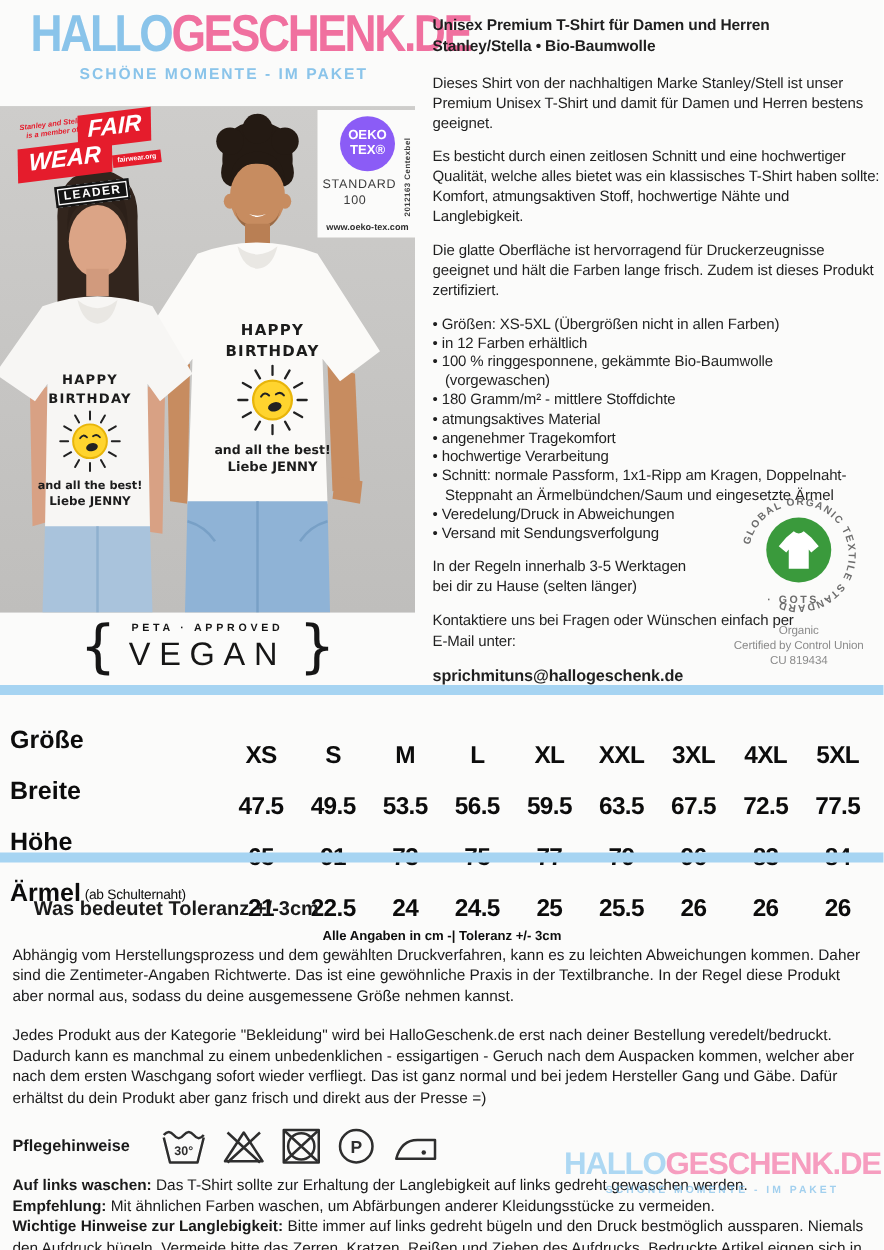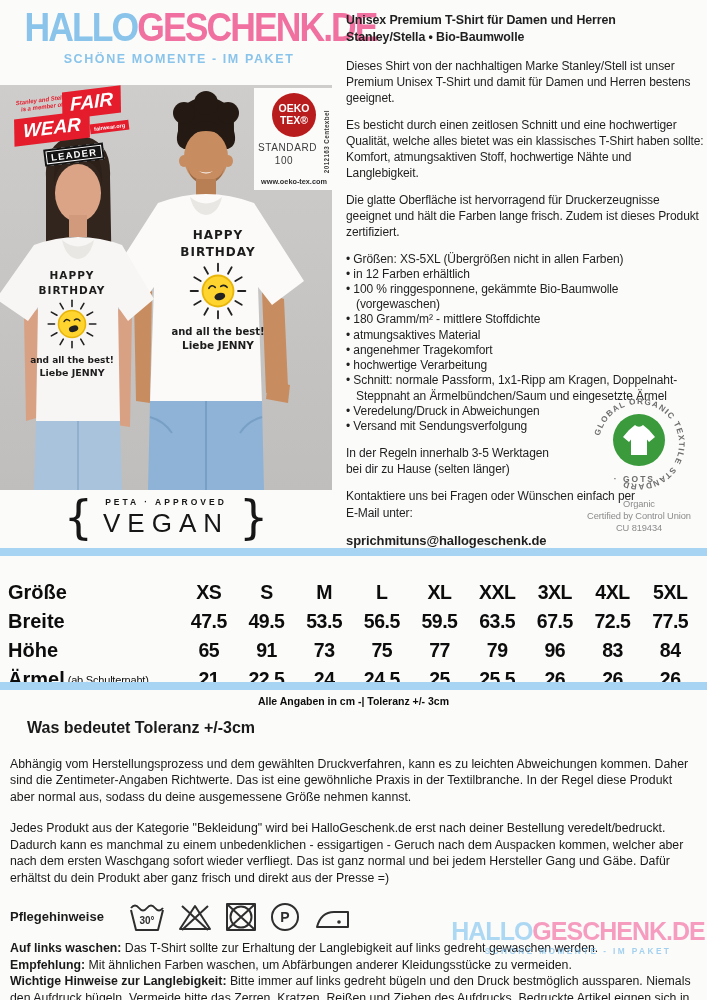--- a/index.html
+++ b/index.html
@@ -19,27 +19,27 @@
   
   .fairwear{position:absolute;left:10px;top:4px;width:140px;height:92px;}
   .fw-member{position:absolute;left:6px;top:8px;font-size:6px;line-height:1.2;font-weight:bold;font-style:italic;color:#e51c2c;transform:rotate(-7deg);white-space:pre-line;text-align:center;}
   .fw-fair{position:absolute;left:52px;top:0;background:#e51c2c;color:#fff;font-size:19px;font-weight:bold;font-style:italic;padding:2px 8px 3px;transform:rotate(-7deg) skewX(-6deg);}
   .fw-wear{position:absolute;left:4px;top:26px;background:#e51c2c;color:#fff;font-size:19px;font-weight:bold;font-style:italic;padding:2px 9px 3px;transform:rotate(-7deg) skewX(-6deg);}
   .fw-urltab{position:absolute;left:80px;top:33px;background:#e51c2c;color:#fff;font-size:5.5px;font-weight:bold;padding:2px 4px;transform:rotate(-7deg);}
   .fw-leader{position:absolute;left:34px;top:57px;background:#141414;color:#fff;font-size:9.5px;font-weight:bold;letter-spacing:1.2px;padding:3px 7px;transform:rotate(-7deg);box-shadow:inset 0 0 0 2px #141414,inset 0 0 0 3px #fff;}
 
   
   .oekotex{position:absolute;left:254px;top:3px;width:80px;height:102px;background:#fbfbfa;text-align:center;box-sizing:border-box;padding-top:5px;}
-  .ot-circle{width:44px;height:44px;border-radius:50%;background:#b91c1c;color:#fff;font-weight:bold;font-size:10.5px;line-height:1.1;display:flex;flex-direction:column;align-items:center;justify-content:center;margin:0 auto;}
+  .ot-circle{width:44px;height:44px;border-radius:50%;background:#8b5cf6;color:#fff;font-weight:bold;font-size:10.5px;line-height:1.1;display:flex;flex-direction:column;align-items:center;justify-content:center;margin:0 auto;}
   .ot-standard{font-size:10px;font-weight:normal;color:#3c3c3c;letter-spacing:.6px;margin-top:5px;line-height:1.25;white-space:pre-line;width:52px;margin-left:4px;}
   .ot-cert{position:absolute;right:3px;top:22px;font-size:6.3px;font-weight:bold;color:#3c3c3c;writing-mode:vertical-rl;transform:rotate(180deg);letter-spacing:.4px;line-height:1.35;}
   .ot-url{font-size:7.3px;font-weight:bold;color:#2e2e2e;margin-top:10px;}
 
   
-  .print{position:absolute;text-align:center;color:#1c1c1c;font-family:"DejaVu Sans",sans-serif;}
+  .print{position:absolute;text-align:center;color:#1c1c1c;font-family:"DejaVu Sans",sans-serif;margin-top:29px;}
   .print-woman{left:13px;top:184px;width:118px;}
   .print-man{left:155px;top:143px;width:126px;}
   .pr-l1{font-size:10.5px;font-weight:bold;letter-spacing:1px;}
   .print-man .pr-l1{font-size:12px;}
   .pr-l2{font-size:10.5px;font-weight:bold;letter-spacing:1px;margin-top:3px;}
   .print-man .pr-l2{font-size:12px;}
   .pr-sun{margin:1px auto 0;}
   .pr-l3{font-size:9px;font-weight:bold;}
   .print-man .pr-l3{font-size:10px;}
   .pr-l4{font-size:9.5px;font-weight:bold;margin-top:2px;}
@@ -67,21 +67,21 @@
 
   
   .bar{position:absolute;left:0;width:707px;height:8px;background:#a6d4f2;}
   .bar1{top:548px;} .bar2{top:682px;}
 
   
   .size-table{position:absolute;left:0;top:574px;width:707px;}
   .st-grid{display:grid;grid-template-columns:172px repeat(9,1fr);padding:4px 8px 0;}
   .st-label{font-size:20px;font-weight:bold;color:#0c0c0c;height:29px;display:flex;align-items:center;white-space:nowrap;}
   .st-note{font-size:11px;font-weight:normal;margin-left:3px;letter-spacing:-.2px;}
-  .st-val{font-size:19.5px;font-weight:bold;color:#0c0c0c;height:29px;display:flex;align-items:center;justify-content:center;letter-spacing:-.5px;}
+  .st-val{font-size:19.5px;font-weight:bold;color:#0c0c0c;height:29px;display:flex;align-items:center;justify-content:center;letter-spacing:-.5px;margin-top:12px;}
   .st-footnote{text-align:center;font-size:10.5px;font-weight:bold;color:#0c0c0c;margin-top:1px;}
 
   
   .bottom{position:absolute;left:0;top:690px;width:707px;box-sizing:border-box;padding:10px 10px 0;font-size:12.3px;line-height:1.36;color:#1a1a1a;}
   .bt-h{font-size:16px;font-weight:bold;margin:17px;}
   .bottom p{margin:0 0 14px;}
   .care-row{display:flex;align-items:center;gap:9px;margin:3px 0 7px;}
   .care-label{font-size:13px;font-weight:bold;margin-right:14px;}
   .care-row svg{display:block;}
   .care-notes div{margin:0;}

